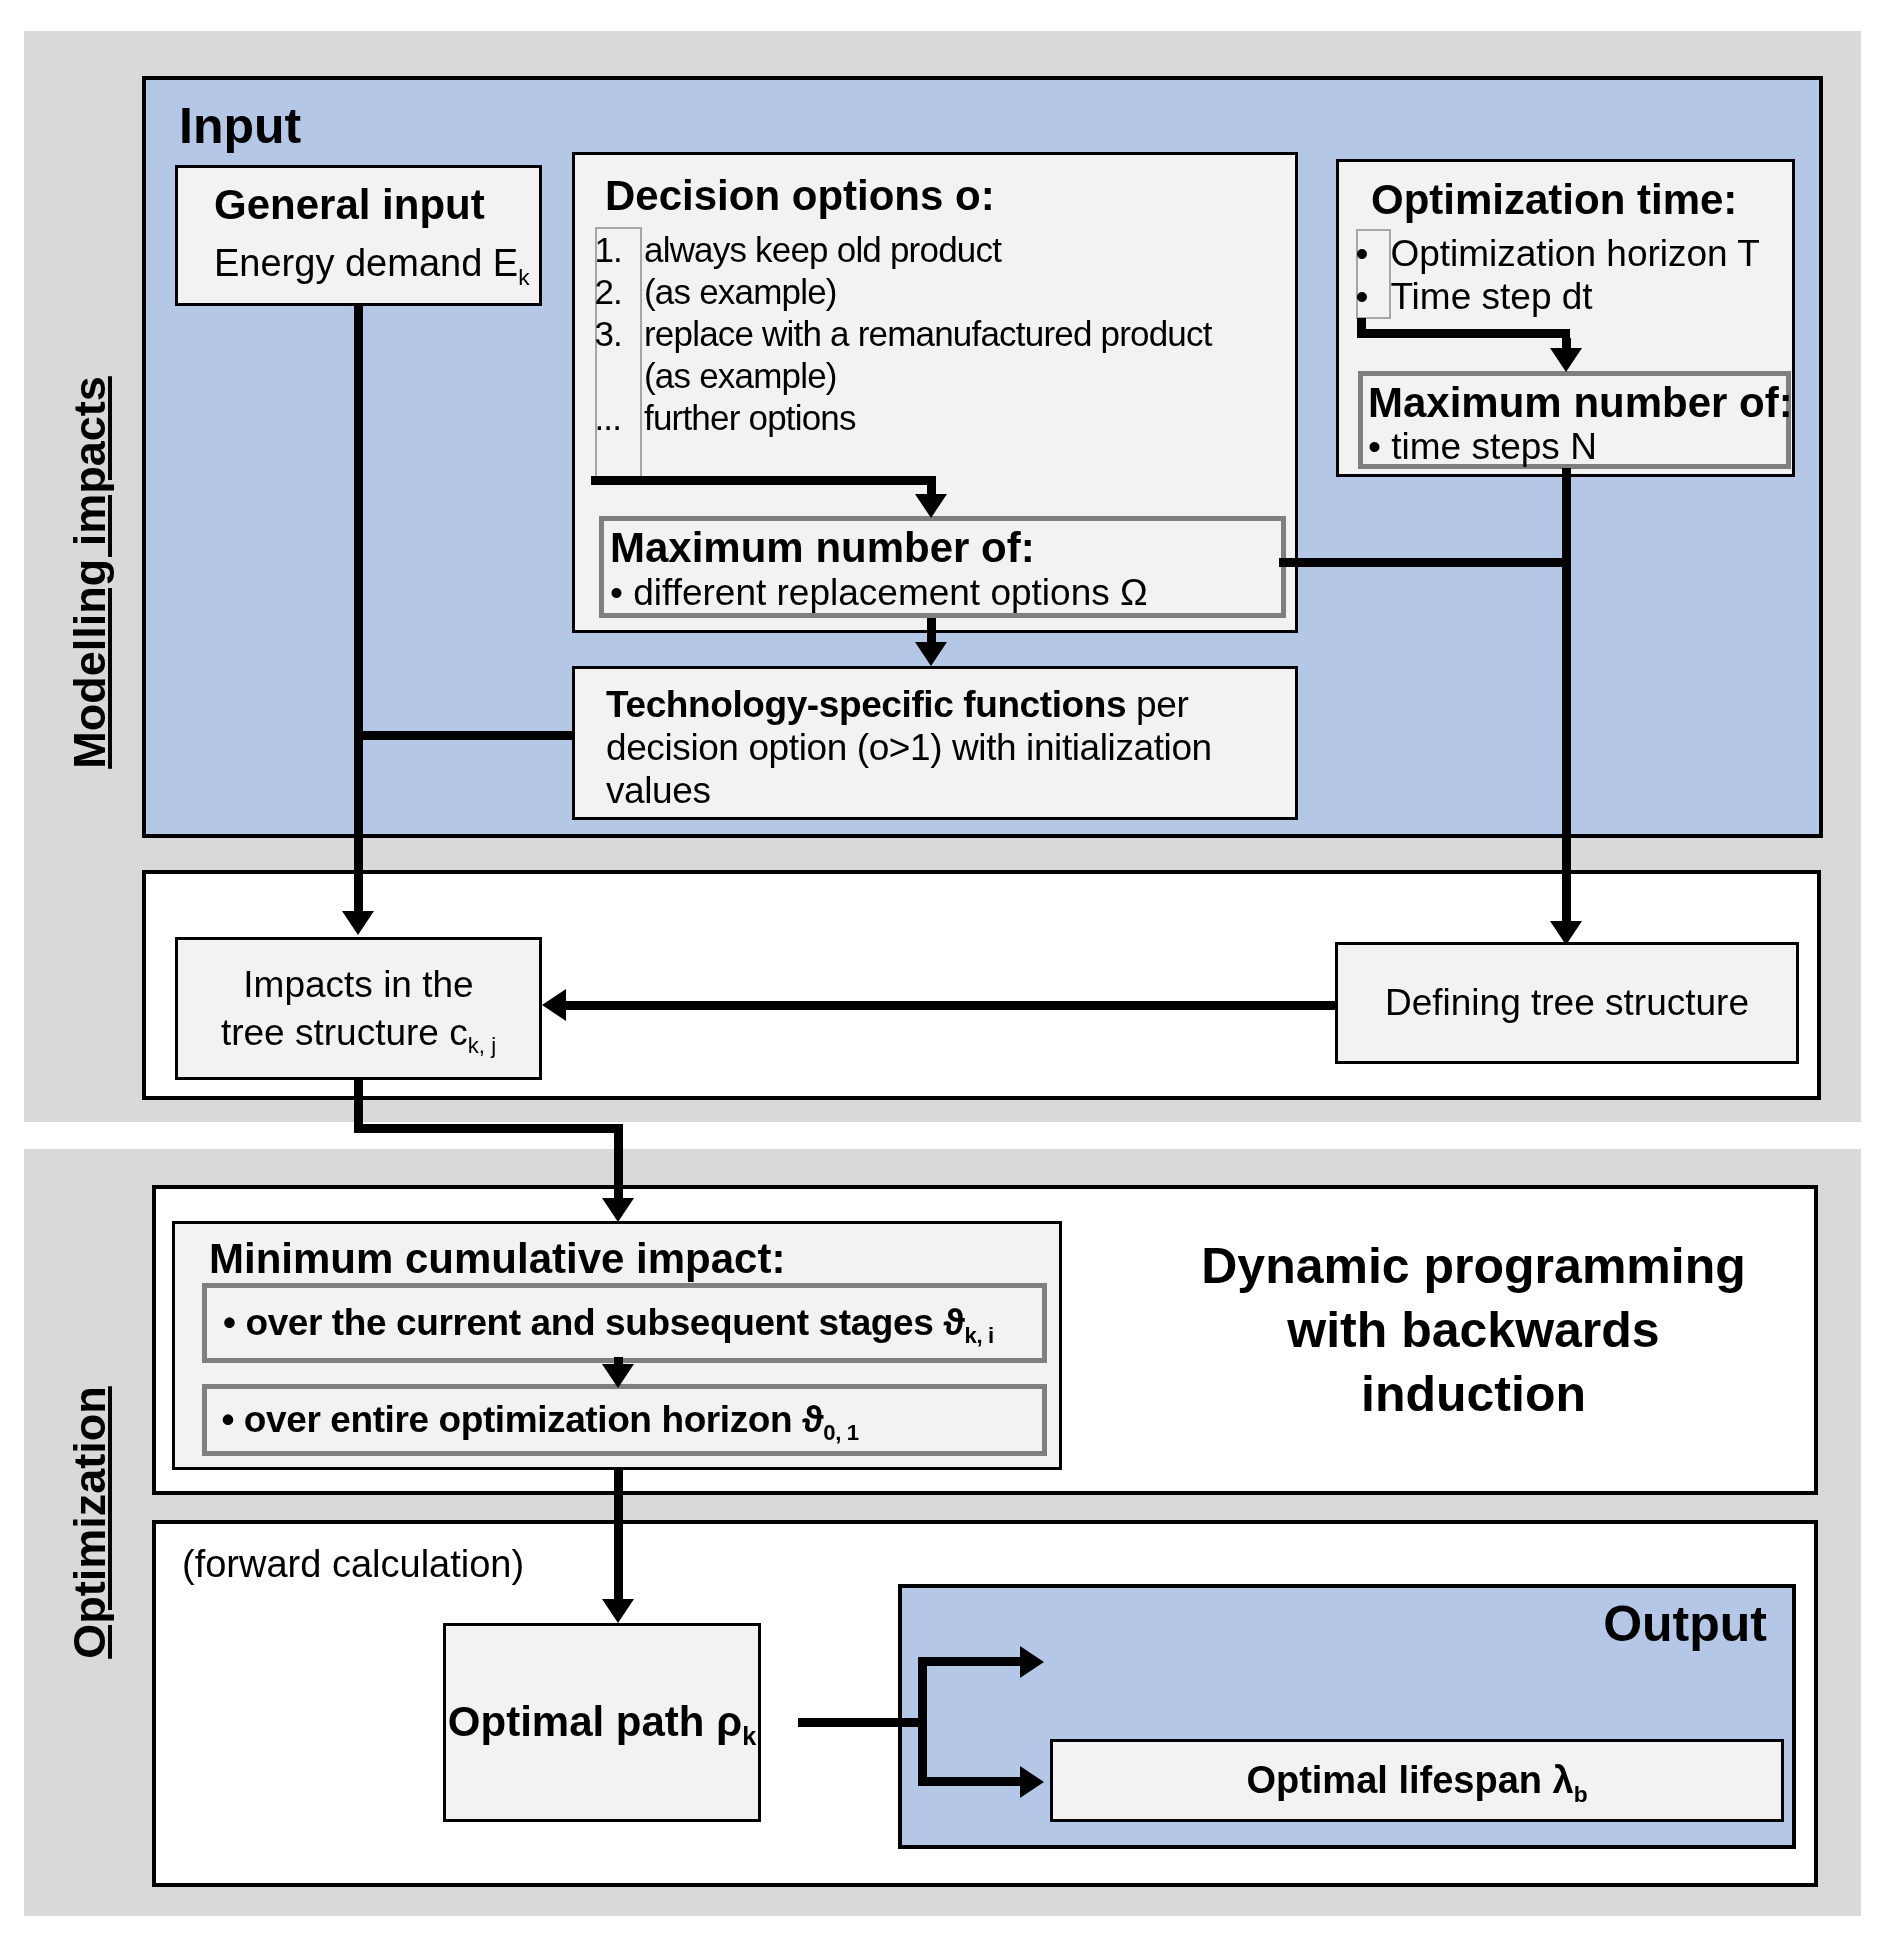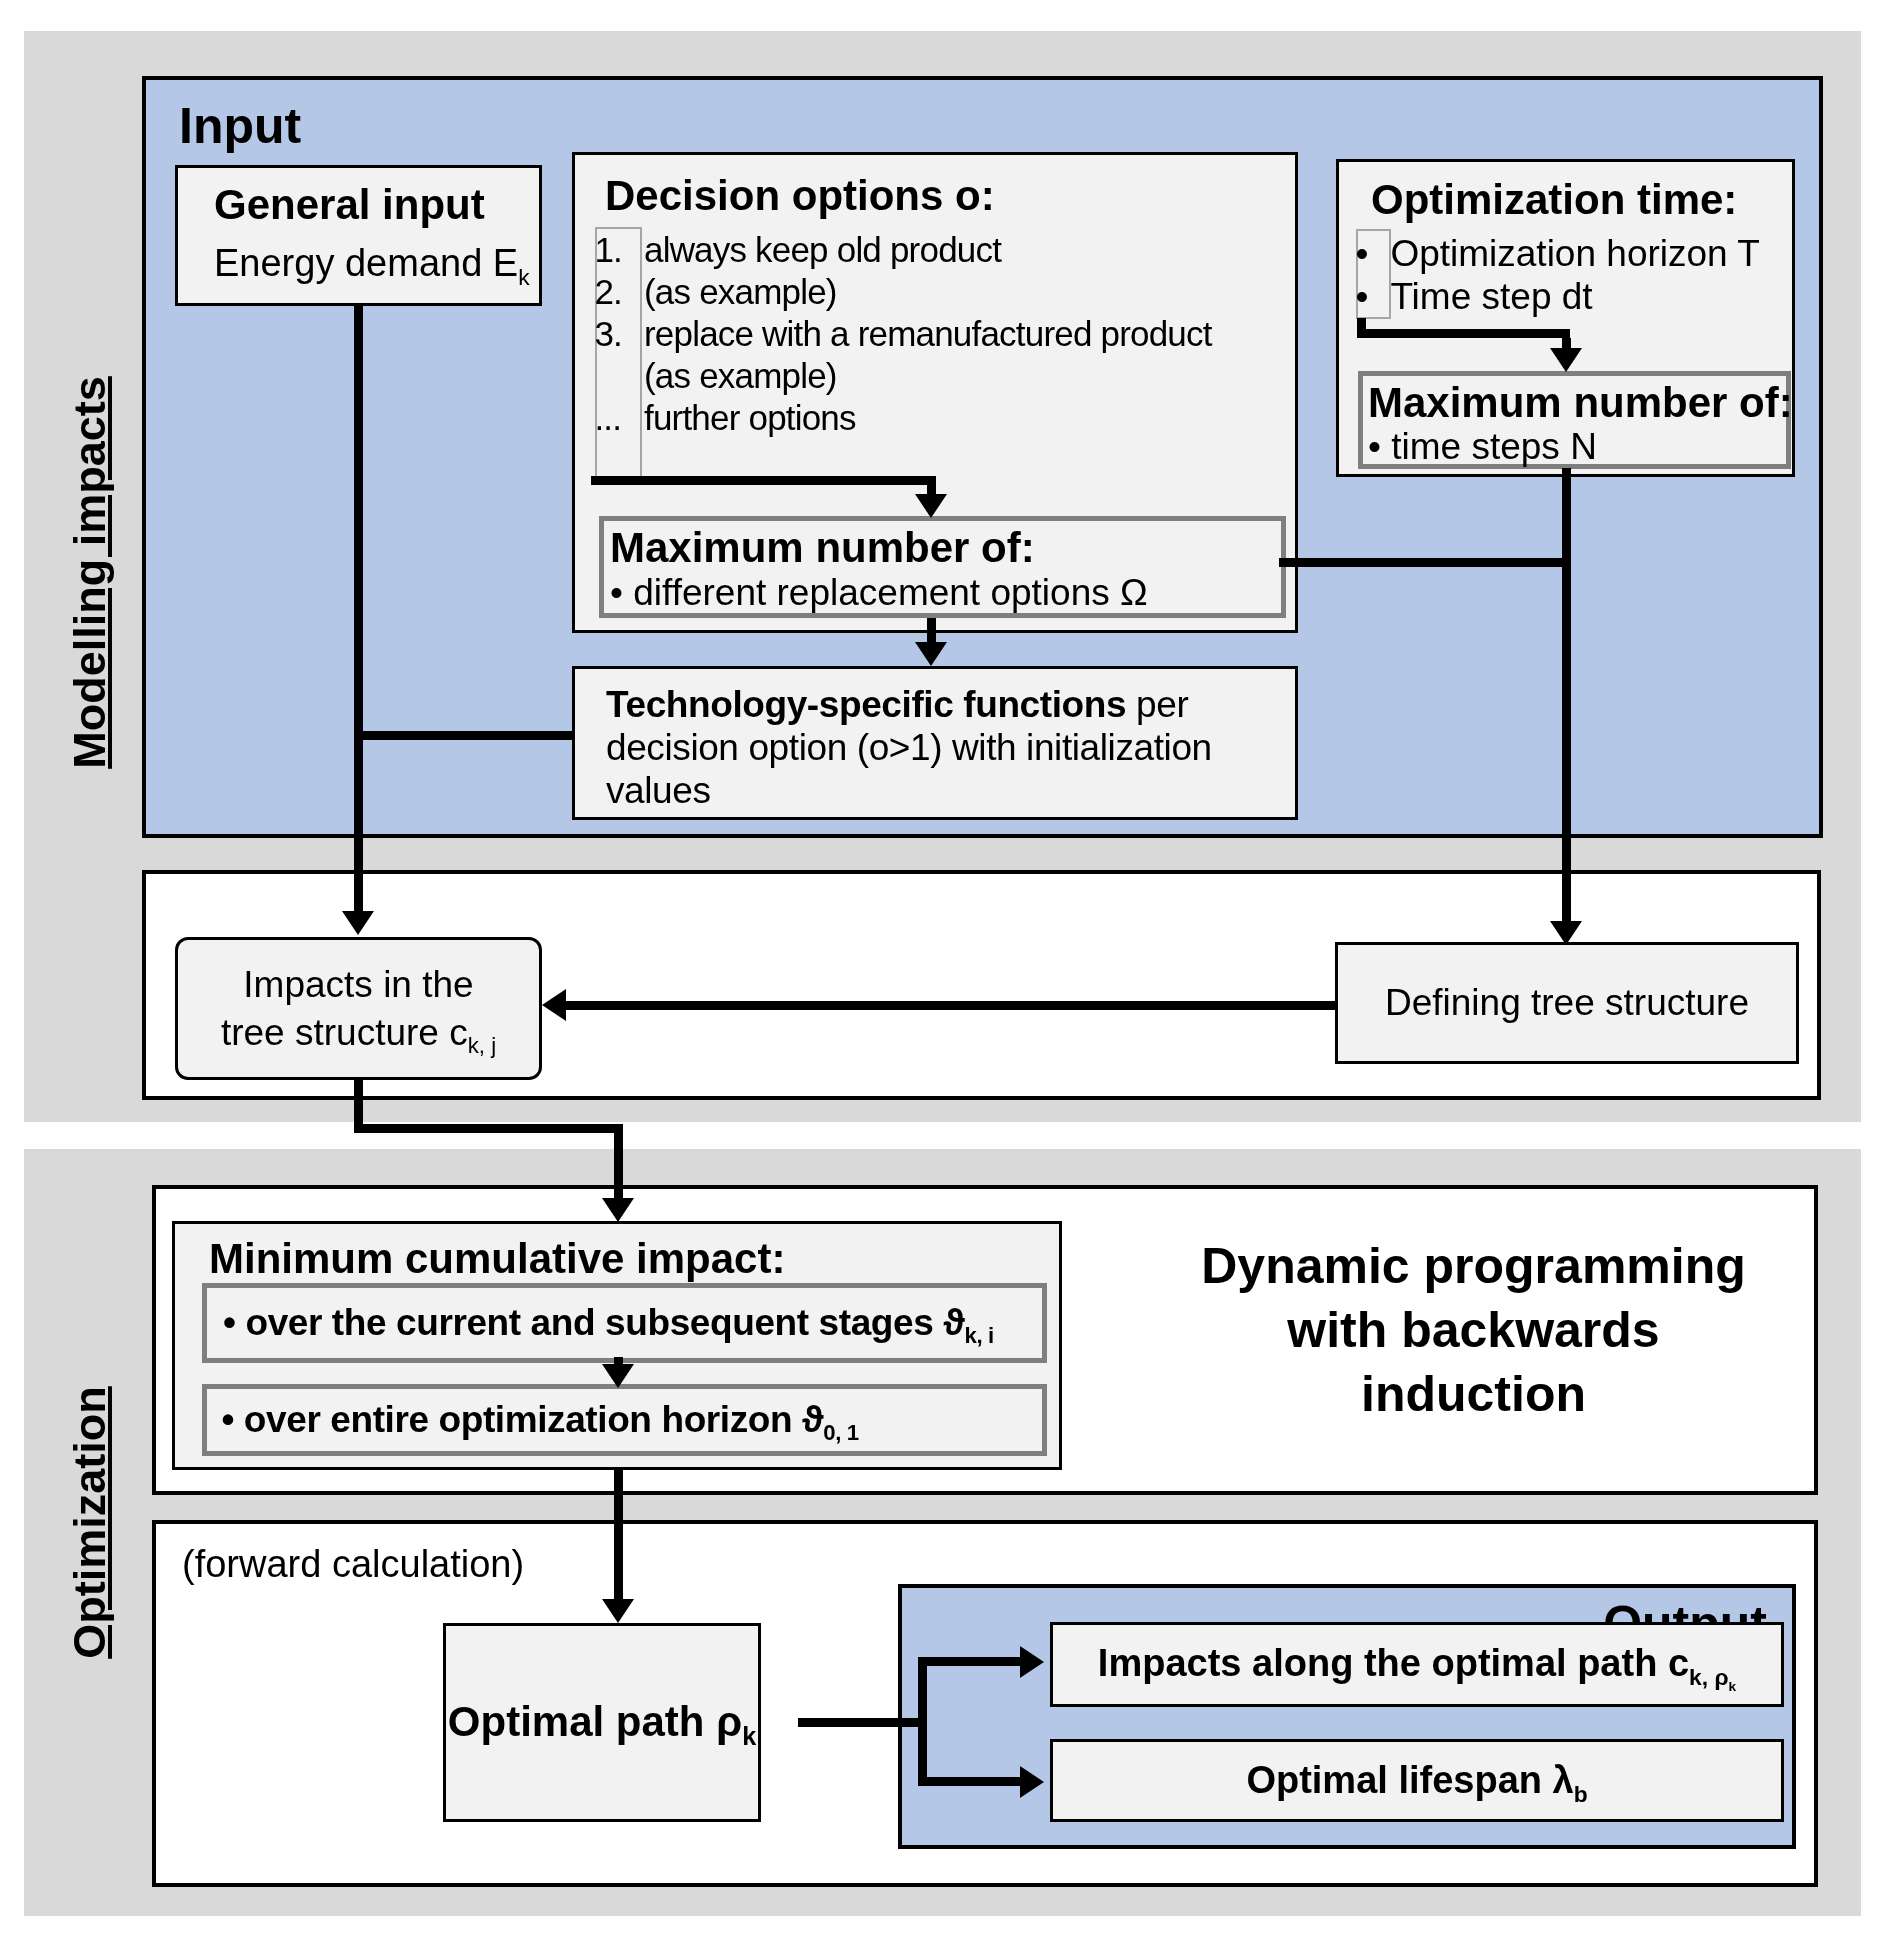--- a/index.html
+++ b/index.html
@@ -119,21 +119,21 @@
   <div class="vbar" style="left:354px;top:306px;width:8.8px;height:605px;"></div>
   <div class="hbar" style="left:354px;top:731px;width:218px;height:8.8px;"></div>
   <div class="head down" style="left:342px;top:911px;"></div>
   <div class="vbar" style="left:927px;top:618px;width:8.8px;height:27px;"></div>
   <div class="head down" style="left:915px;top:642px;"></div>
   <div class="hbar" style="left:1279px;top:558px;width:292px;height:8.8px;"></div>
   <div class="vbar" style="left:1562px;top:468px;width:8.8px;height:456px;"></div>
   <div class="head down" style="left:1550px;top:921px;"></div>
 
   <div class="abs white bb5 z5" style="left:142px;top:870px;width:1679px;height:230px;"></div>
-  <div class="abs light bb4 z6 center" style="left:175px;top:937px;width:367px;height:143px;border-radius:13px;">
+  <div class="abs light bb4 z6 center" style="left:175px;top:937px;width:367px;height:143px;">
     <div class="small-t" style="line-height:48px;">
       <div>Impacts in the</div>
       <div class="nowrap"><span>tree structure c</span><sub>k, j</sub></div>
     </div>
   </div>
   <div class="abs light bb4 z6 center small-t" style="left:1335px;top:942px;width:464px;height:122px;">Defining tree structure</div>
   <div class="hbar" style="left:566px;top:1001px;width:769px;height:8.8px;"></div>
   <div class="head left" style="left:542px;top:989px;"></div>
 
   <div class="vbar" style="left:354px;top:1080px;width:8.8px;height:53px;"></div>
@@ -160,23 +160,20 @@
   <div class="head down" style="left:602px;top:1599px;"></div>
 
   <div class="abs white bb5 z5" style="left:152px;top:1520px;width:1666px;height:367px;"></div>
   <div class="abs body-t z7" style="left:175px;top:1542px;">(forward calculation)</div>
   <div class="abs light bb4 z6 center" style="left:443px;top:1623px;width:318px;height:199px;">
     <div class="h2 nowrap"><span>Optimal path ρ</span><sub>k</sub></div>
   </div>
 
   <div class="abs blue bb5 z6" style="left:898px;top:1584px;width:898px;height:265px;"></div>
   <div class="abs h1 z7" style="left:898px;top:1596px;width:862px;text-align:right;">Output</div>
-  <div class="abs light bb4 z7 center" style="left:1043px;top:1622px;width:734px;height:85px;">
-    <div class="nowrap" style="font-size:38px;font-weight:bold;"><span>Impacts along the optimal path c</span><sub><span>k, ρ</span><sub>k</sub></sub></div>
-  </div>
   <div class="abs light bb4 z7 center" style="left:1043px;top:1739px;width:734px;height:83px;">
     <div class="nowrap" style="font-size:38px;font-weight:bold;"><span>Optimal lifespan λ</span><sub>b</sub></div>
   </div>
 
   <div class="hbar" style="left:798px;top:1718px;width:129px;height:8.8px;"></div>
   <div class="vbar" style="left:918px;top:1657px;width:8.8px;height:129px;"></div>
   <div class="hbar" style="left:918px;top:1657px;width:104px;height:8.8px;"></div>
   <div class="head right" style="left:1020px;top:1646px;"></div>
   <div class="hbar" style="left:918px;top:1777px;width:104px;height:8.8px;"></div>
   <div class="head right" style="left:1020px;top:1766px;"></div>

